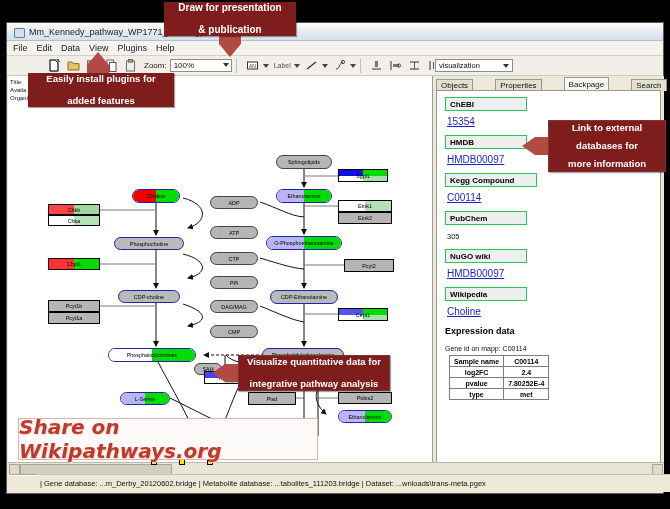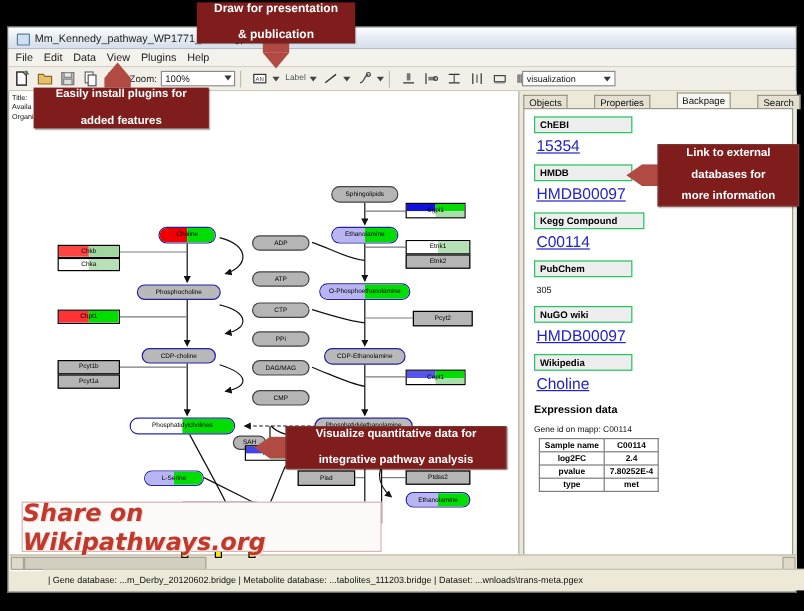--- a/index.html
+++ b/index.html
@@ -16,21 +16,21 @@
   .titlebar .tico{width:12px;height:12px;margin:0 4px 0 6px;position:relative;}
   .titlebar .tico:before{content:"";position:absolute;left:1px;top:2px;width:9px;height:8px;
      border:1px solid #5b7fa6;border-radius:1px;background:#cfe0f0;}
   .titlebar .ttext{font-size:9px;color:#1c1c1c;white-space:nowrap;}
 
   .menubar{position:absolute;left:0;top:18px;width:100%;height:15px;background:#f3f2ec;
      border-bottom:1px solid #d5d2c4;display:flex;align-items:center;padding-left:6px;box-sizing:border-box;}
   .menubar span{font-size:9px;color:#1a1a1a;margin-right:9px;cursor:default;}
 
   .toolbar{position:absolute;left:0;top:33px;width:100%;height:20px;background:#f1efe7;
-     border-bottom:1px solid #cfcbbb;display:flex;align-items:center;box-sizing:border-box;}
+     border-bottom:1px solid #cfcbbb;display:flex;align-items:center;box-sizing:border-box;padding-left:36px;}
   .tb-ico{width:15px;height:15px;margin-left:4px;position:relative;display:inline-block;}
   .tb-sep{width:1px;height:14px;background:#c3bfb0;margin:0 4px;}
   .zoomlbl{font-size:8px;color:#222;margin-left:6px;margin-right:3px;}
   .zoombox{width:62px;height:13px;background:#fff;border:1px solid #8d8d8d;font-size:8px;
      color:#111;display:flex;align-items:center;padding-left:3px;box-sizing:border-box;position:relative;}
   .zoombox .cv{position:absolute;right:2px;top:3px;width:0;height:0;border-left:3px solid transparent;
      border-right:3px solid transparent;border-top:4px solid #333;}
   .combo-sm{height:13px;display:flex;align-items:center;font-size:8px;color:#222;margin-left:5px;}
   .cdown{width:0;height:0;border-left:3px solid transparent;border-right:3px solid transparent;
      border-top:4px solid #444;margin-left:3px;}
@@ -59,21 +59,21 @@
   .sidepanel{position:absolute;left:426px;top:53px;width:231px;height:400px;background:#ece9d8;}
   .tabrow{position:absolute;left:3px;top:1px;height:14px;display:flex;align-items:flex-end;gap:21px;}
   .tab{height:12px;padding:0 4px;font-size:8px;color:#111;background:#e4e1d2;border:1px solid #9b9788;
      border-bottom:none;display:flex;align-items:center;margin-right:1px;box-sizing:border-box;}
   .tab.active{background:#f7f6f0;height:14px;font-weight:normal;}
   .panelbody{position:absolute;left:3px;top:14px;width:225px;height:384px;background:#fff;
      border:1px solid #9b9788;box-sizing:border-box;overflow:hidden;}
   .dbhead{margin:6px 0 0 8px;width:82px;height:14px;background:#eeeeee;border:1px solid #22c55e;
      font-size:8px;font-weight:bold;color:#000;display:flex;align-items:center;padding-left:4px;box-sizing:border-box;}
   .dbhead.wide{width:92px;}
-  .dblink{margin:3px 0 0 10px;font-size:13px;color:#2222cc;text-decoration:underline;display:inline-block;}
+  .dblink{margin:3px 0 0 10px;font-size:10px;color:#2222cc;text-decoration:underline;display:inline-block;}
   .dbplain{margin:3px 0 0 10px;font-size:7.5px;color:#111;display:inline-block;}
   .exprhead{margin:7px 0 0 8px;font-size:9px;font-weight:bold;color:#000;}
   .geneid{margin:9px 0 0 8px;font-size:7px;color:#111;}
   table.expr{margin:3px 0 0 12px;border-collapse:collapse;border:1px solid #999;}
   table.expr td{border:1px solid #7d7d7d;font-size:7px;color:#000;text-align:center;
      padding:1.5px 4px;background:#fff;font-weight:bold;}
 
   
   .hscroll{position:absolute;left:1px;bottom:19px;width:656px;height:11px;background:#e8e5d6;
      border-top:1px solid #bdb9a8;}
@@ -543,21 +543,21 @@
   <div class="arrow-u" style="left:87px;top:52px;"></div>
 
   <div class="callout co-border" style="left:548px;top:120px;width:118px;height:52px;font-size:9.5px;flex-direction:column;line-height:14px;">
     <span>Link  to external</span>
     <span>databases  for</span>
     <span>more information</span>
   </div>
   <div class="arrow-stem" style="left:535px;top:137px;width:14px;height:18px;"></div>
   <div class="arrow-l" style="left:522px;top:137px;"></div>
 
-  <div class="callout co-border" style="left:238px;top:355px;width:184px;height:36px;font-size:9.5px;flex-direction:column;">
+  <div class="callout co-border" style="left:238px;top:355px;width:152px;height:36px;font-size:9.5px;flex-direction:column;">
     <span>Visualize quantitative data  for</span>
     <span>integrative pathway analysis</span>
   </div>
   <div class="arrow-stem" style="left:225px;top:364px;width:14px;height:18px;"></div>
   <div class="arrow-l" style="left:212px;top:364px;"></div>
 
   <div class="share">
     <span>Share on Wikipathways.org</span>
   </div>
 

